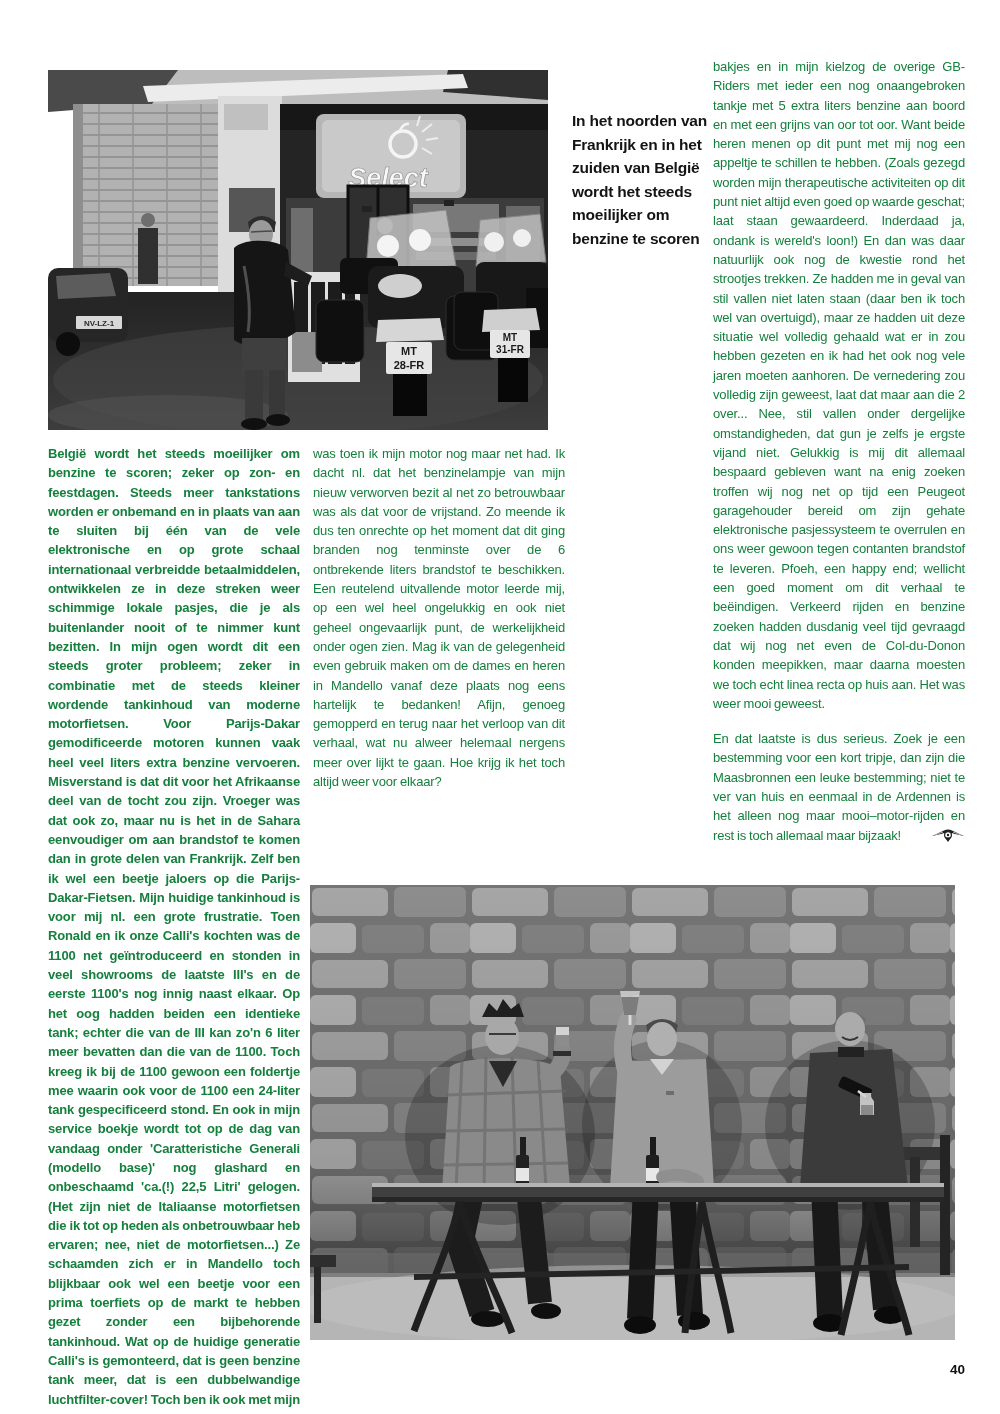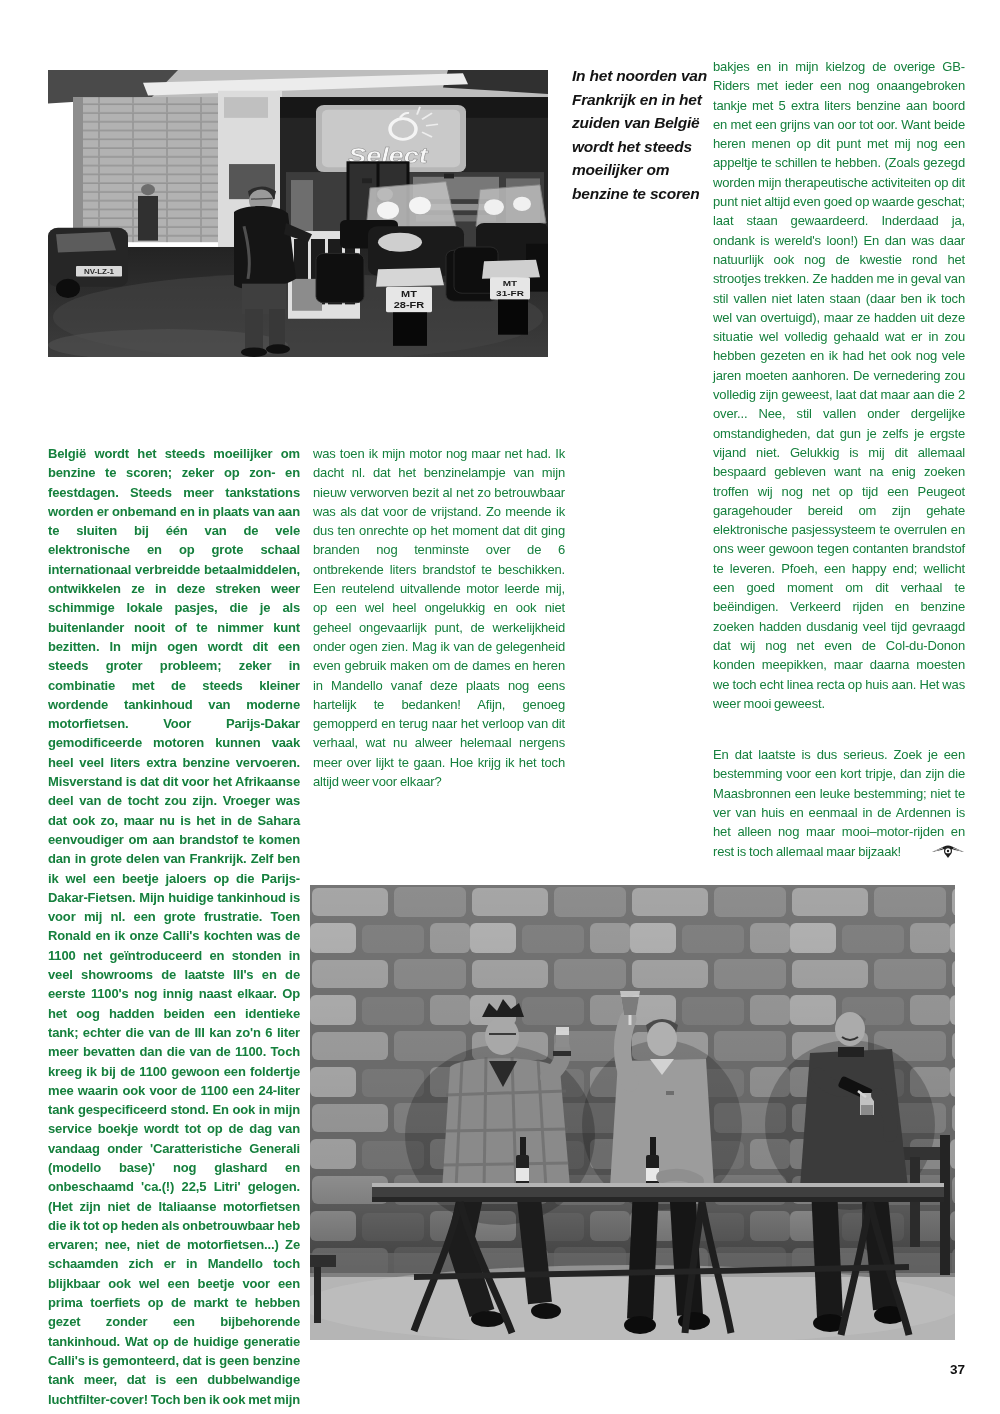--- a/index.html
+++ b/index.html
@@ -7,31 +7,31 @@
     position:relative;width:1000px;height:1414px;margin:0 auto;
     background:#ffffff;overflow:hidden;
     font-family:"Liberation Sans",sans-serif;
   }
   .abs{position:absolute;}
   .bodytext{
     font-size:13px;line-height:19.3px;text-align:justify;
     color:#15803d;letter-spacing:-0.15px;word-spacing:-0.5px;
   }
   .bodytext p{margin:0;}
-  .bodytext p + p{margin-top:32px;}
+  .bodytext p + p{margin-top:16px;}
   .pq{
-    font-size:15.5px;line-height:23.5px;font-weight:700;font-style:italic;
-    color:#141414;letter-spacing:-0.2px;
+    font-size:15.5px;line-height:23.5px;font-weight:700;
+    color:#141414;letter-spacing:-0.2px;margin-top:45px;
   }
   .col1{left:48px;top:444px;width:252px;font-weight:bold;}
   .col2{left:313px;top:444px;width:252px;}
   .col3{left:713px;top:57px;width:252px;}
   .pq1{left:572px;top:64px;width:136px;}
   .pq2{left:572px;top:830px;width:136px;}
-  .photo-top{left:48px;top:70px;width:500px;height:287px;}
+  .photo-top{left:48px;top:70px;width:500px;height:360px;}
   .photo-bottom{left:310px;top:885px;width:645px;height:455px;}
   .photo-top svg,.photo-bottom svg{display:block;width:100%;height:100%;}
   .pagenum{
     left:908px;top:1362px;width:57px;text-align:right;
     font-size:13.5px;font-weight:700;color:#111;
   }
   .lastpara{position:relative;}
   .emblem{position:absolute;right:0;bottom:2px;width:34px;height:16px;}
 </style>
 </head>
@@ -326,15 +326,15 @@
           <path d="M560,317 C570,364 589,410 599,450"></path>
         </g>
         <path d="M104,392 L599,382" stroke="#242424" stroke-width="6" fill="none"></path>
       </g>
 
       <rect x="0" y="370" width="26" height="12" fill="#2e2e2e"></rect>
       <rect x="4" y="382" width="7" height="56" fill="#262626"></rect>
     </svg>
   </div>
 
-  <div class="abs pagenum">37</div>
+  <div class="abs pagenum">40</div>
 
 </div>
 
 </body></html>

